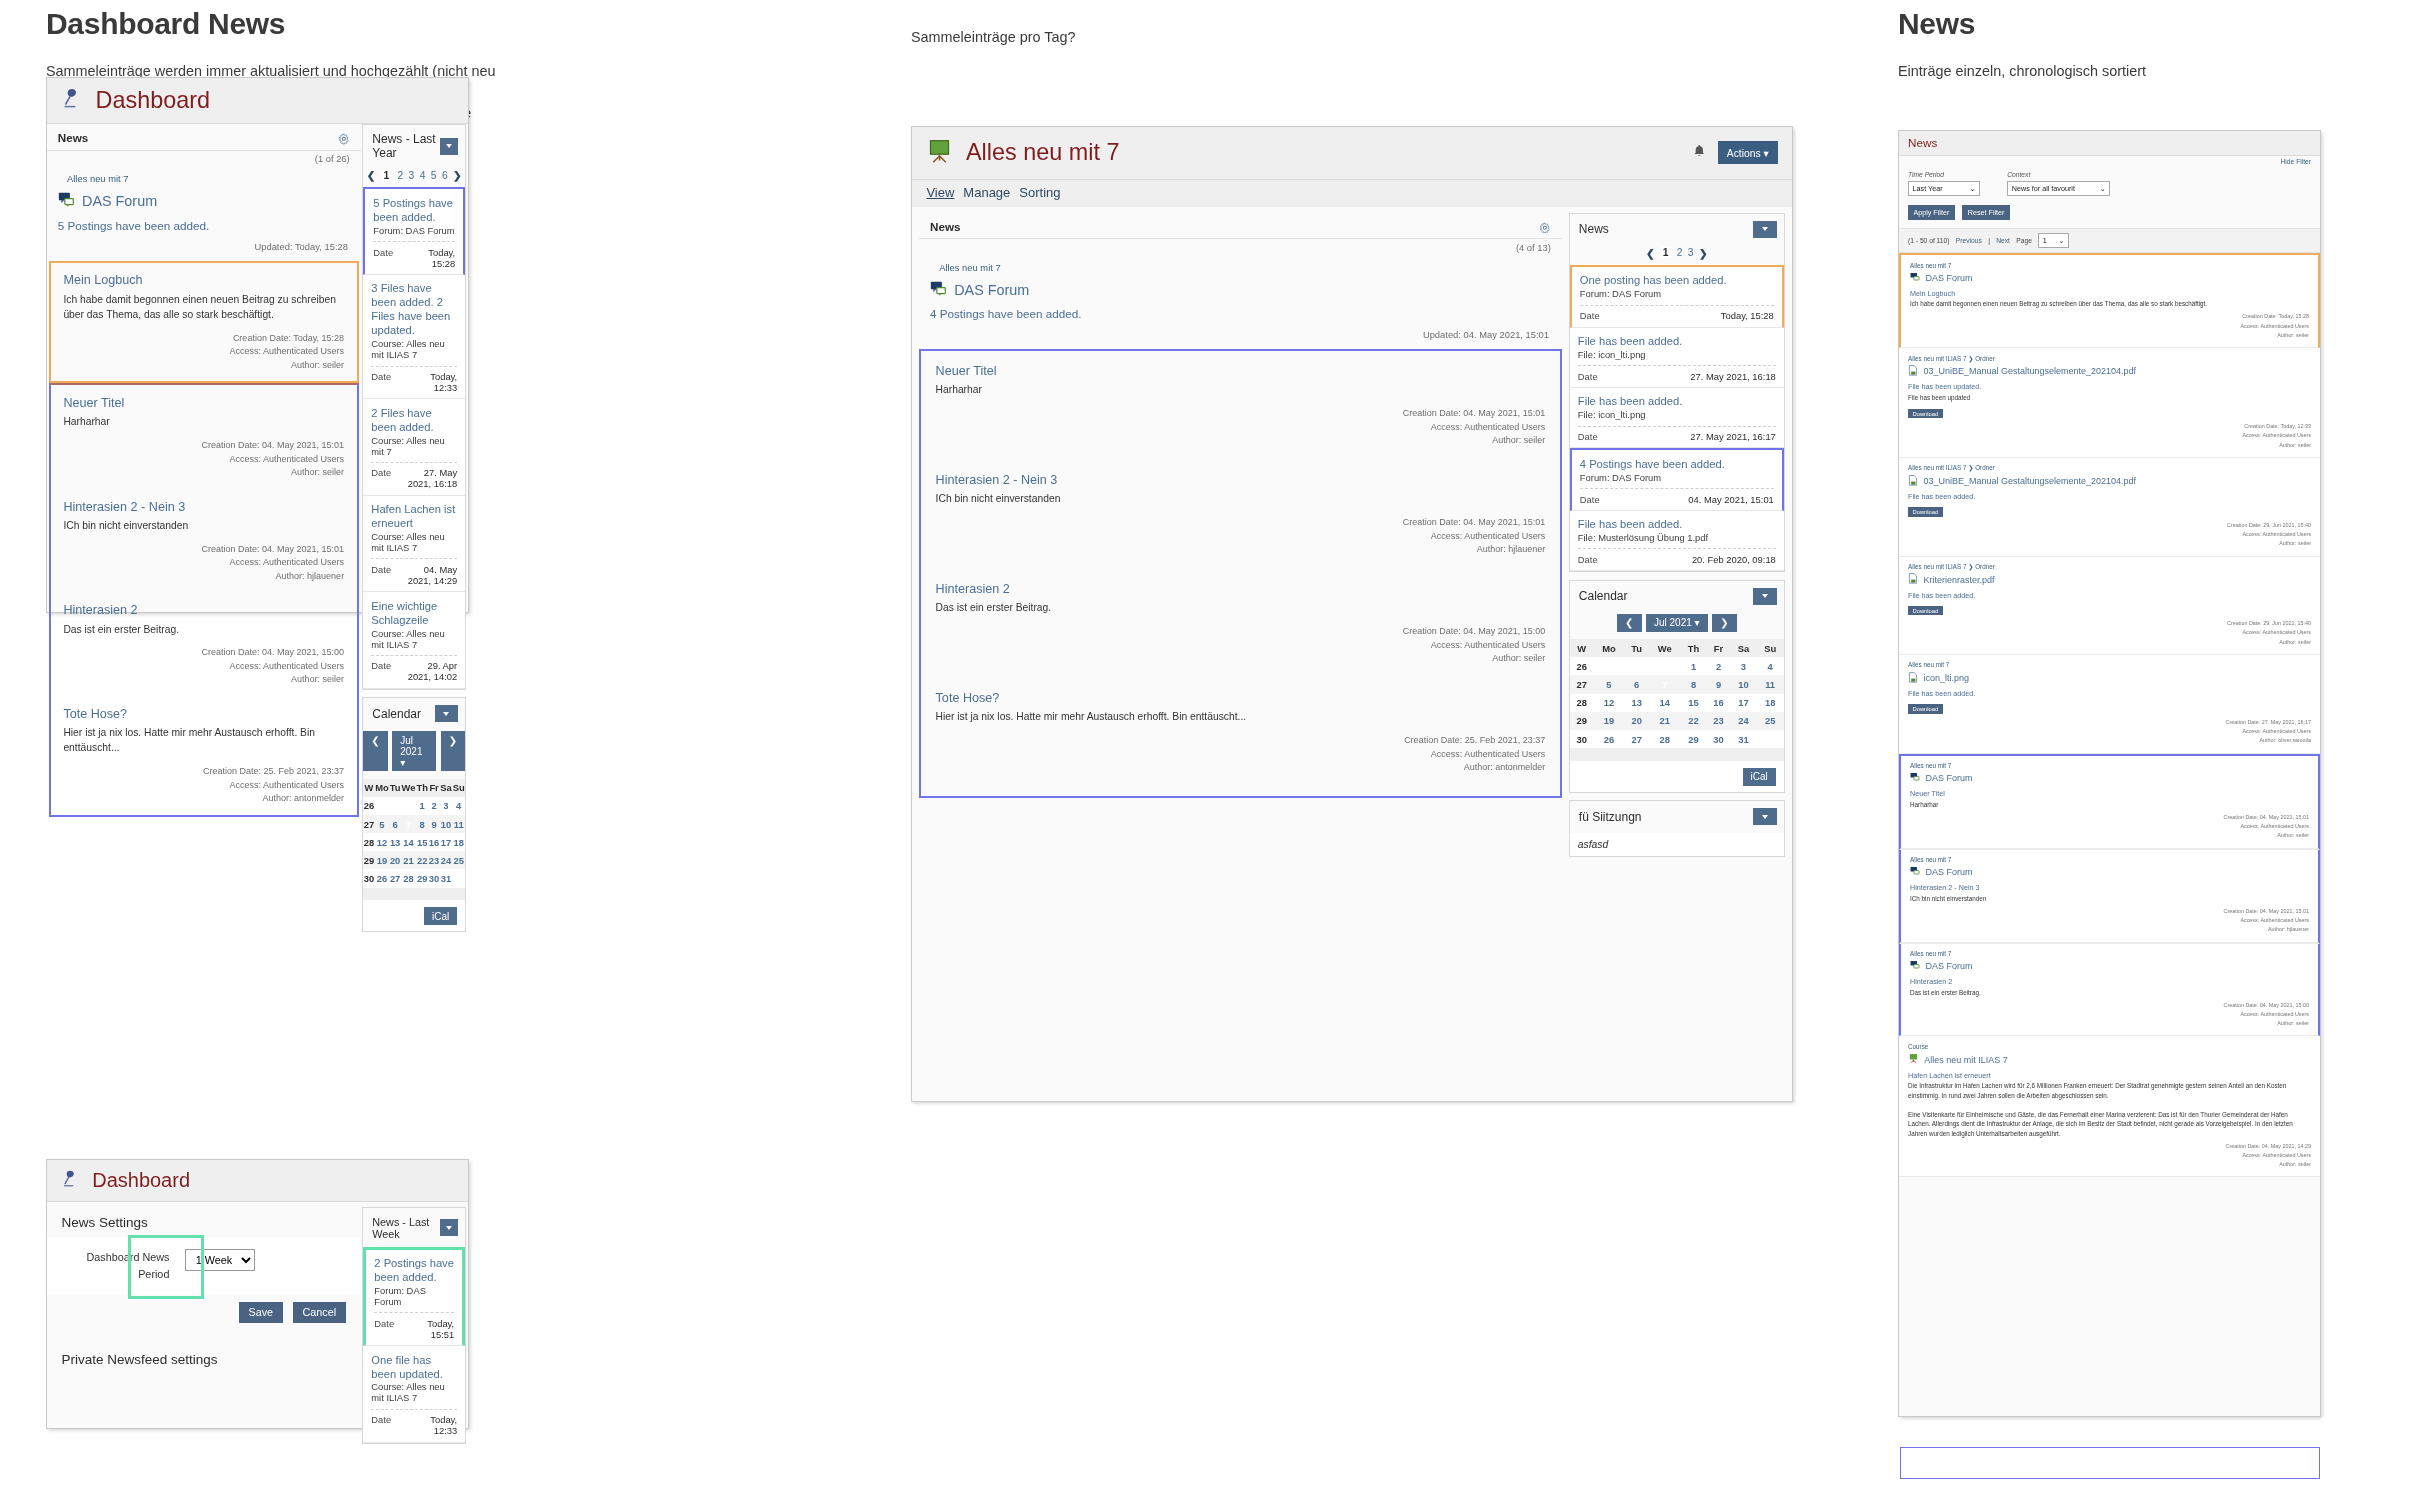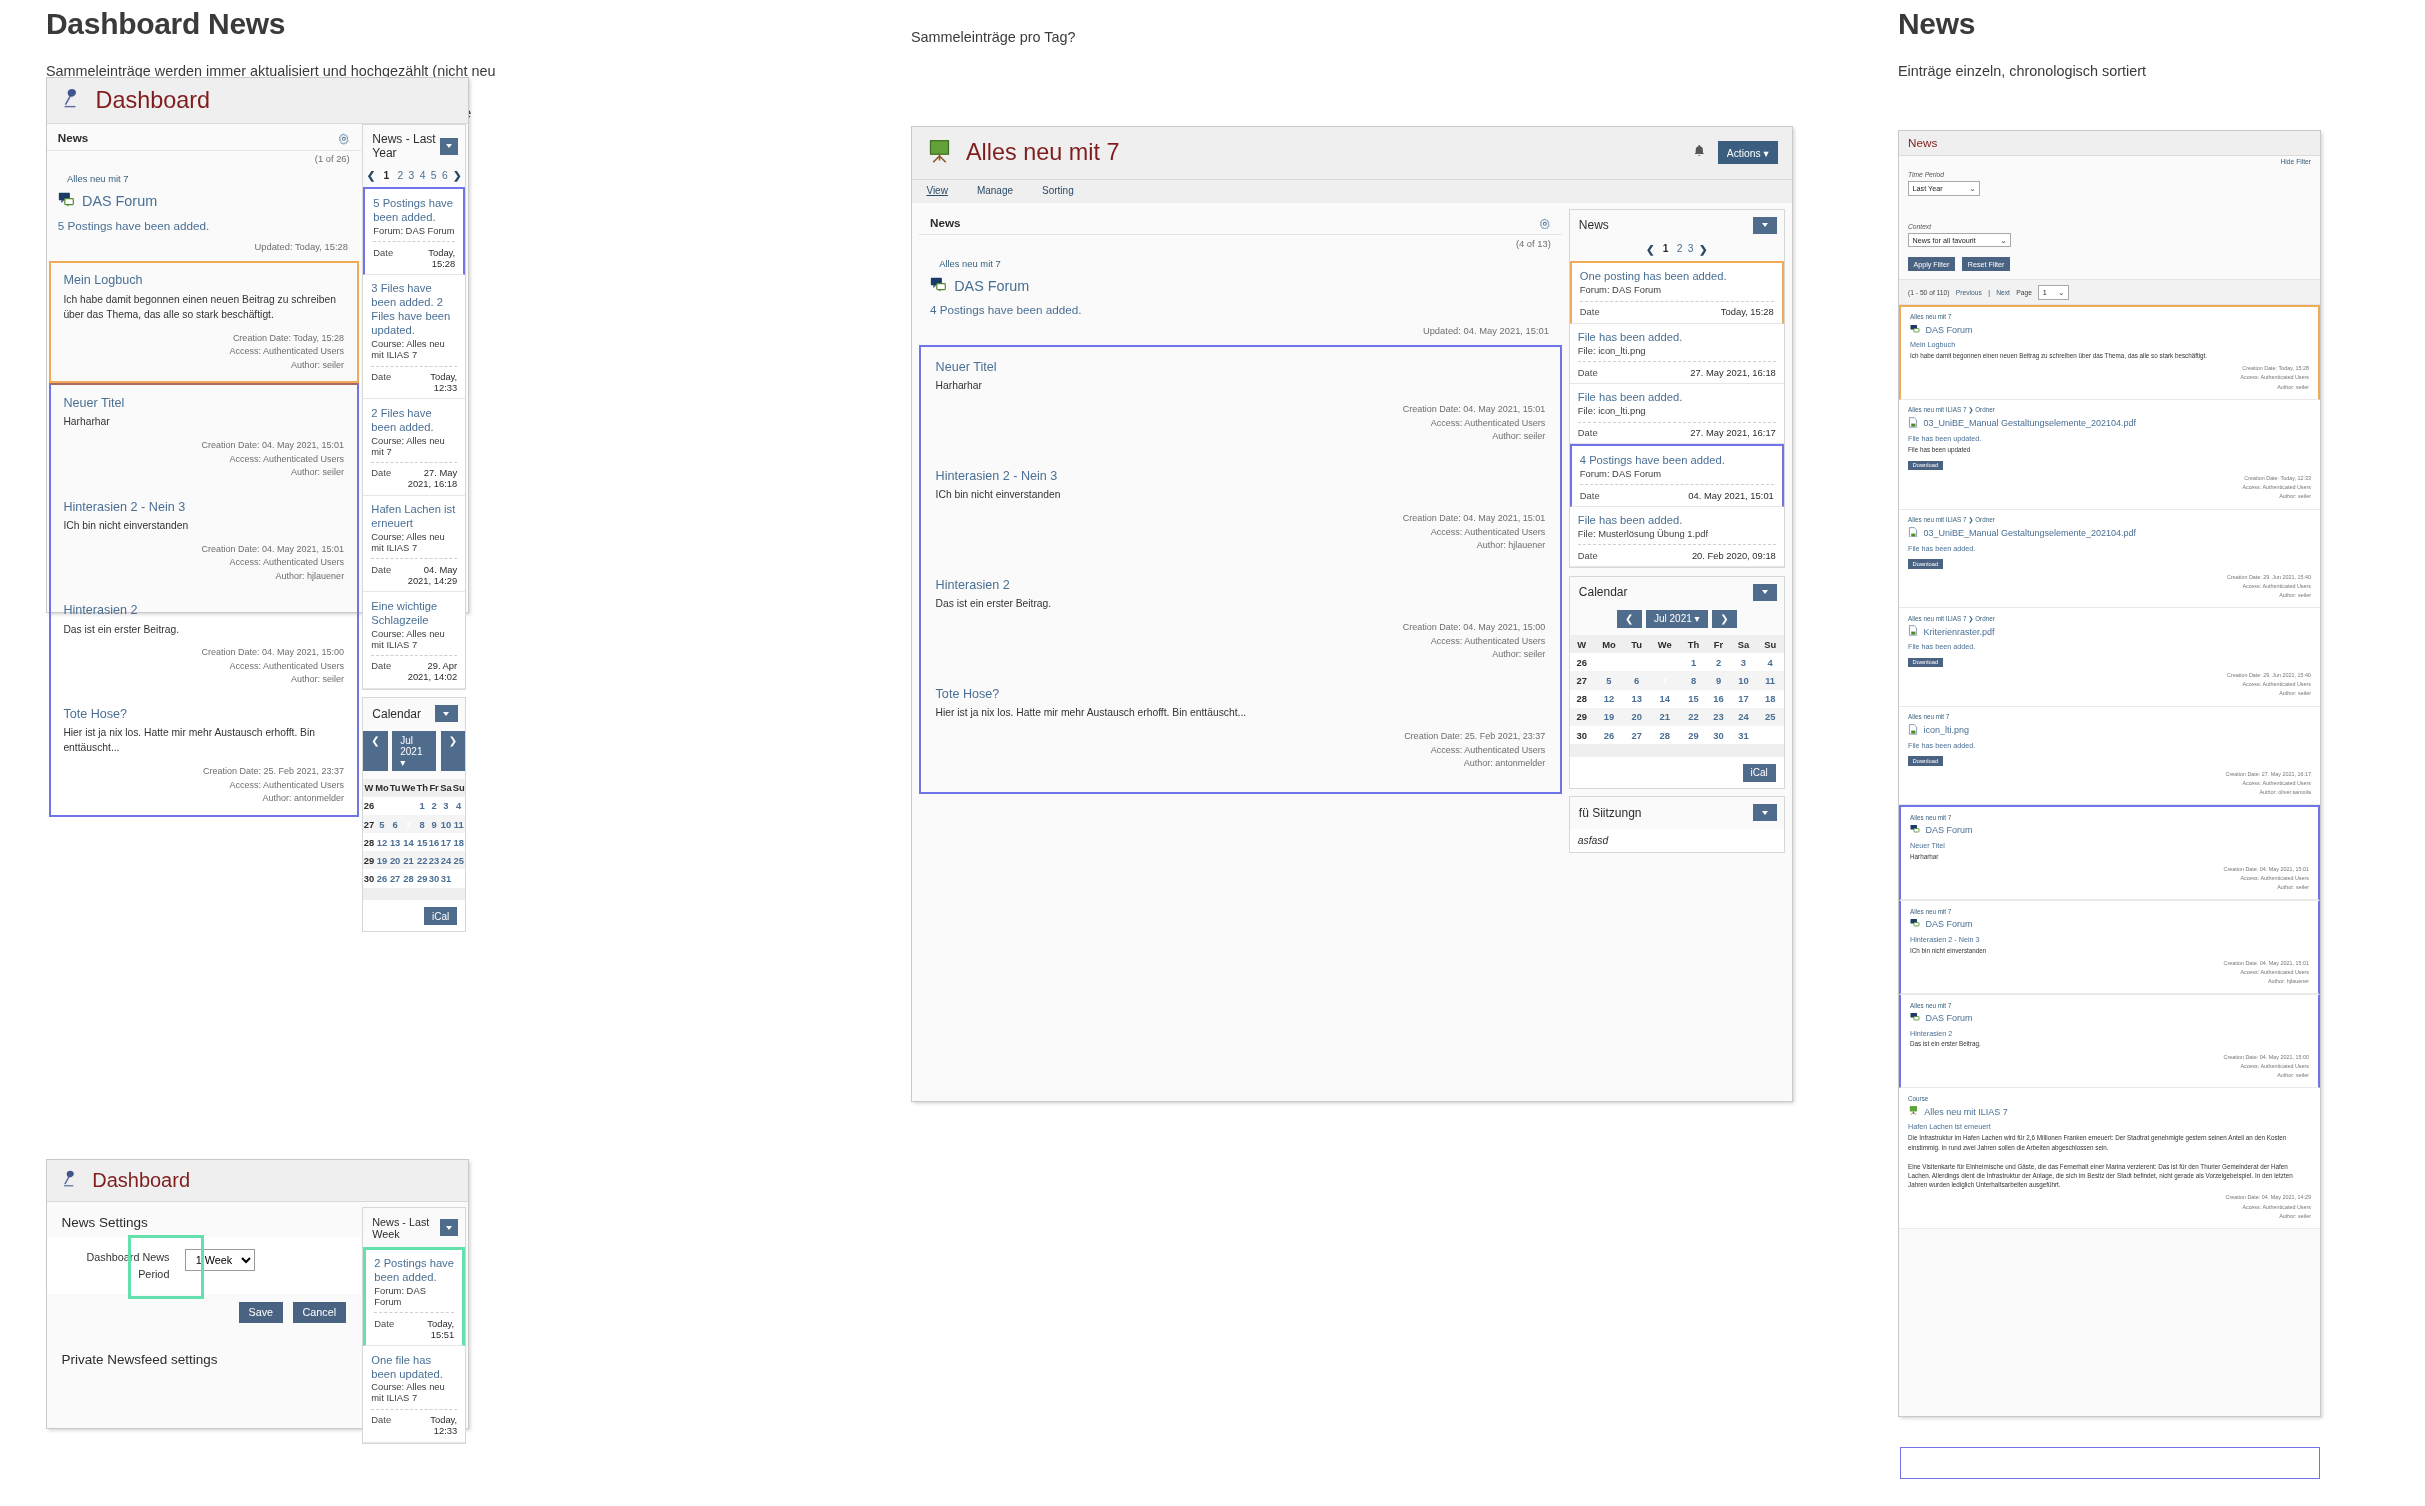--- a/index.html
+++ b/index.html
@@ -65,21 +65,21 @@
   table.cal tr.alt td{background:#f4f4f4;}
   table.cal td.wk{color:#2c2c2c;}
   td.today{background:#c05a10;color:#fff !important;}
   .ical{background:#fff;text-align:right;padding:6.3px 8px;}
   .ical span{background:#506c8c;color:#fff;font-size:10px;padding:3.6px 8px;display:inline-block;}
 
   
   .tabs{display:flex;align-items:flex-end;gap:1.8px;border-bottom:1.8px solid #3c3c3c;padding:0 12.6px;background:#efefef;}
   .tabs div{font-size:11.2px;color:#2c4a66;padding:6.3px 10px;}
   .tabs div.active{background:#3c3c3c;color:#fff;}
-  .subtabs{display:flex;gap:29px;padding:5.4px 14.4px 7.2px 14.4px;background:#efefef;font-size:10px;color:#2c4a66;}
+  .subtabs{display:flex;gap:9px;padding:5.4px 14.4px 7.2px 14.4px;background:#efefef;font-size:13px;color:#2c4a66;}
   .subtabs .a{text-decoration:underline;}
   .actions{background:#3b5e80;color:#fff;font-size:10.3px;padding:5.4px 9px;}
 
   
   .filtbar{background:#fafafa;border-bottom:0.9px solid #e3e3e3;padding:5.4px 9px 8px 9px;}
   .flab{font-size:6.7px;color:#555;font-style:italic;}
   .fsel{border:0.9px solid #a9a9a9;background:#fff;font-size:7.2px;padding:1.8px 3.6px;display:inline-flex;justify-content:space-between;align-items:center;color:#222;}
   .btn-sm{background:#4a6382;color:#fff;font-size:7.2px;padding:2.7px 5.4px;display:inline-block;}
   .tinyrow{font-size:6.7px;color:#444;padding:4.5px 9px;background:#f2f2f2;border-bottom:0.9px solid #e3e3e3;display:flex;gap:6.3px;align-items:center;}
   .tinyrow a{color:#36607d;}
@@ -672,21 +672,21 @@
   <div class="col-sub">Einträge einzeln, chronologisch sortiert</div>
 </div>
 
 <div class="ilias" style="position:absolute;left:1898px;top:130px;width:423px;height:1287px;overflow:hidden;">
   <div class="il-head" style="padding:5.4px 9px;">
     <span class="t" style="font-size:11.7px;">News</span>
   </div>
   <div style="background:#fafafa;text-align:right;padding:2.7px 9px 0 9px;font-size:6.7px;color:#36607d;">Hide Filter</div>
 
   <div class="filtbar">
-    <div style="display:flex;gap:27px;flex-direction:column;">
+    <div style="display:flex;gap:27px;">
       <div>
         <div class="flab">Time Period</div>
         <div class="fsel" style="width:63px;margin-top:2.7px;">
             <span>Last Year</span>
             <span>⌄</span>
           </div>
       </div>
       <div>
         <div class="flab">Context</div>
         <div class="fsel" style="width:94px;margin-top:2.7px;">

